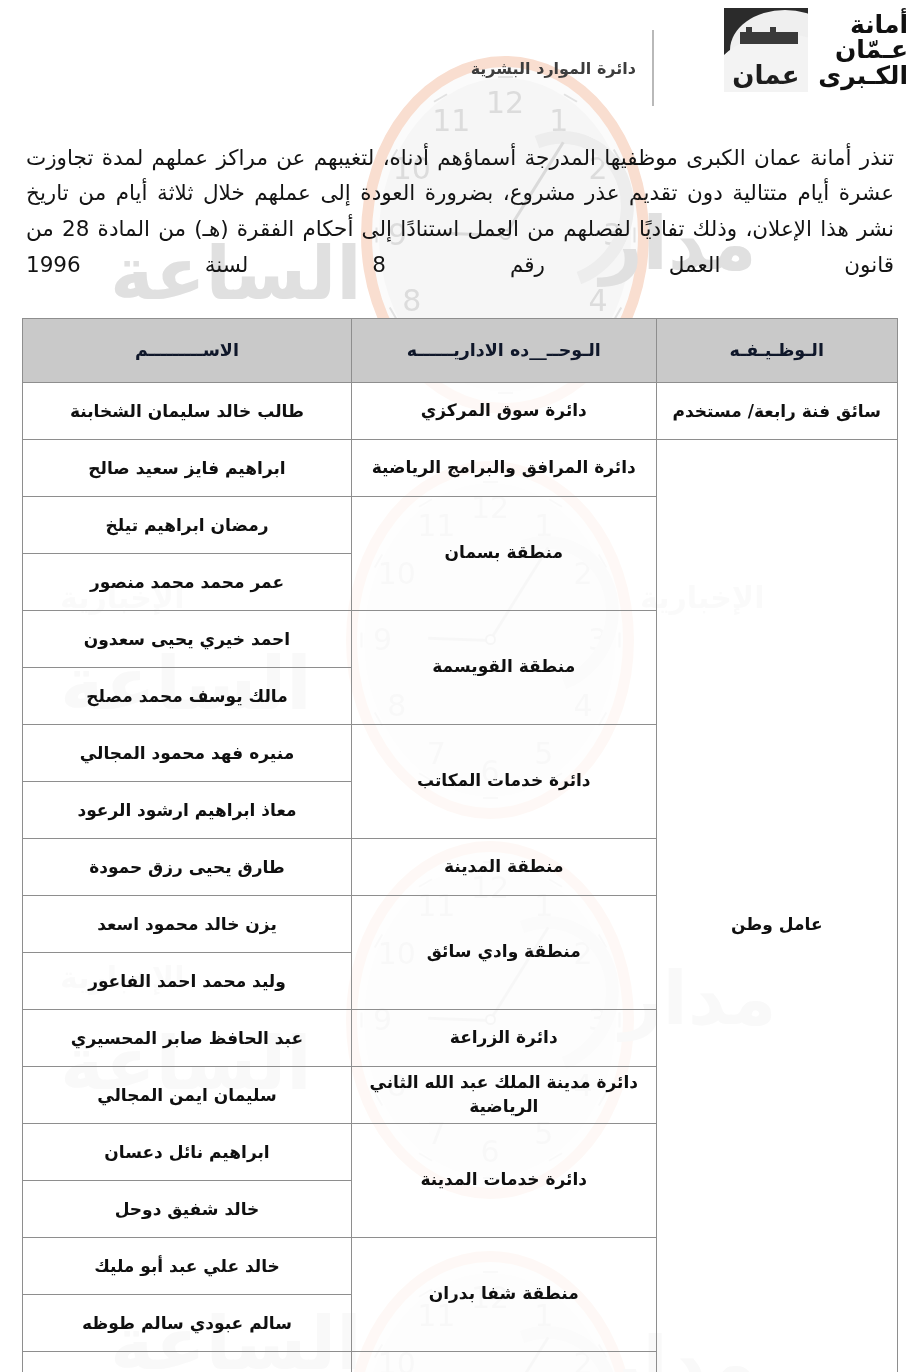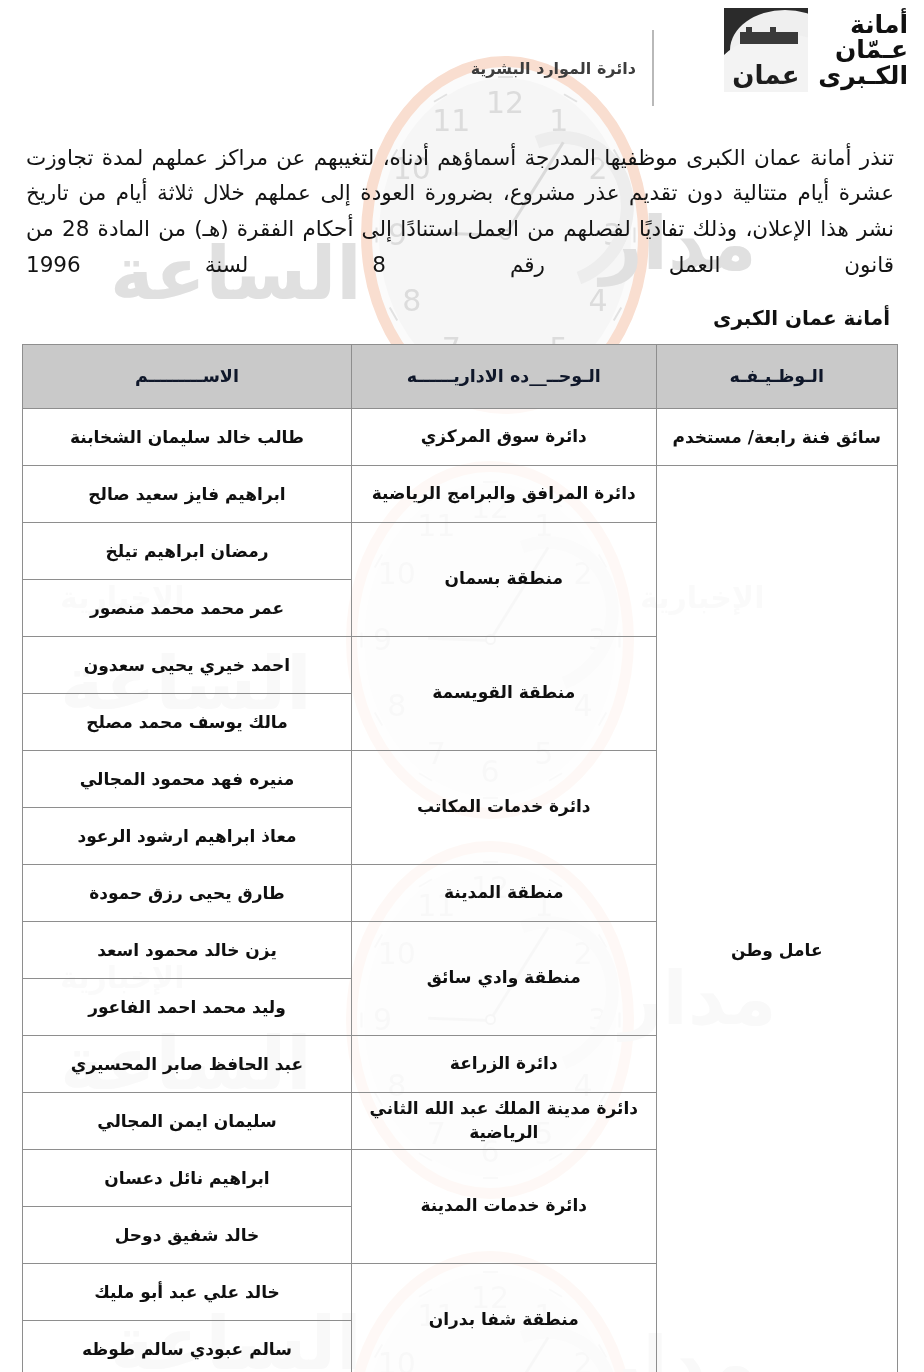--- a/index.html
+++ b/index.html
@@ -373,21 +373,20 @@
         <div class="ammanword">عمان</div>
       </div>
     </div>
     <div id="logo-block-left" style="position:absolute; top:30px; right:266px; display:flex; align-items:center; gap:12px;">
       <div id="logo-divider"></div>
       <div id="dept-name">دائرة الموارد البشرية</div>
     </div>
   </div>
 
   <p id="notice">تنذر أمانة عمان الكبرى موظفيها المدرجة أسماؤهم أدناه، لتغيبهم عن مراكز عملهم لمدة تجاوزت عشرة أيام متتالية دون تقديم عذر مشروع، بضرورة العودة إلى عملهم خلال ثلاثة أيام من تاريخ نشر هذا الإعلان، وذلك تفاديًا لفصلهم من العمل استنادًا إلى أحكام الفقرة (هـ) من المادة 28 من قانون العمل رقم 8 لسنة 1996</p>
-  <div id="signature">أمانة عمان الكبرى</div>
 
   <div id="table-wrap">
     <table id="roster">
       <colgroup>
         <col class="c-job">
           <col class="c-unit">
           <col class="c-name">
       </colgroup>
       <thead>
         <tr>

